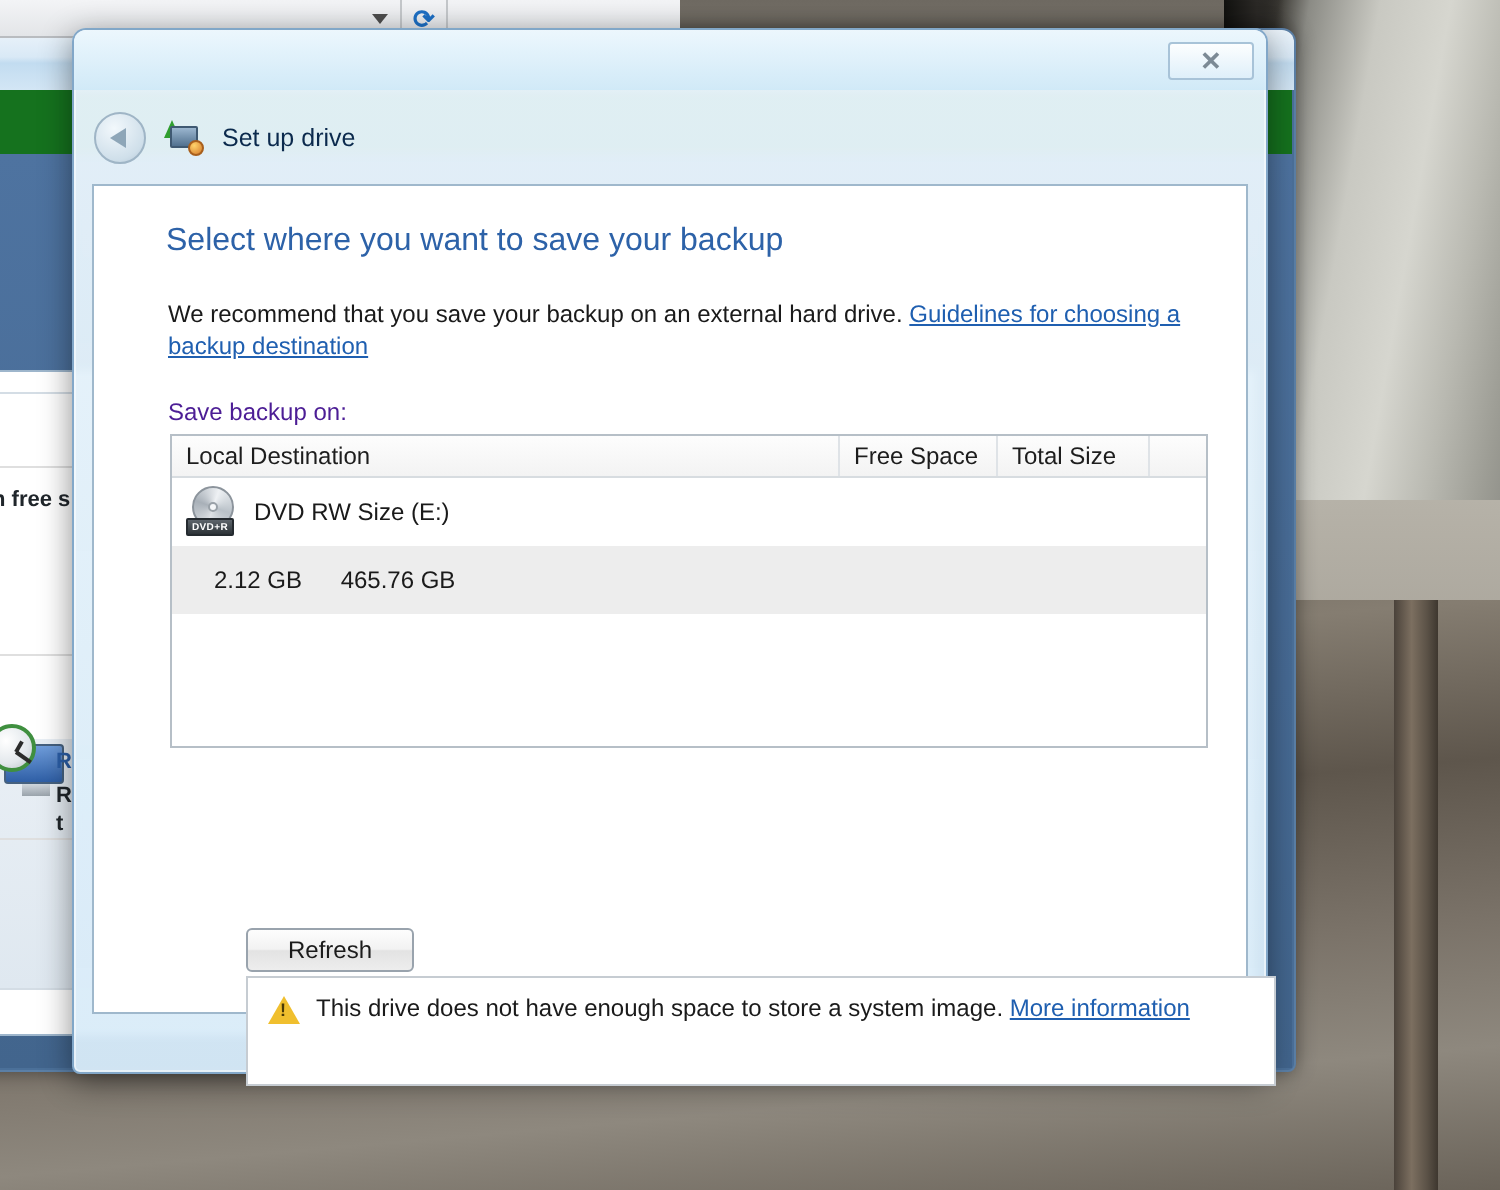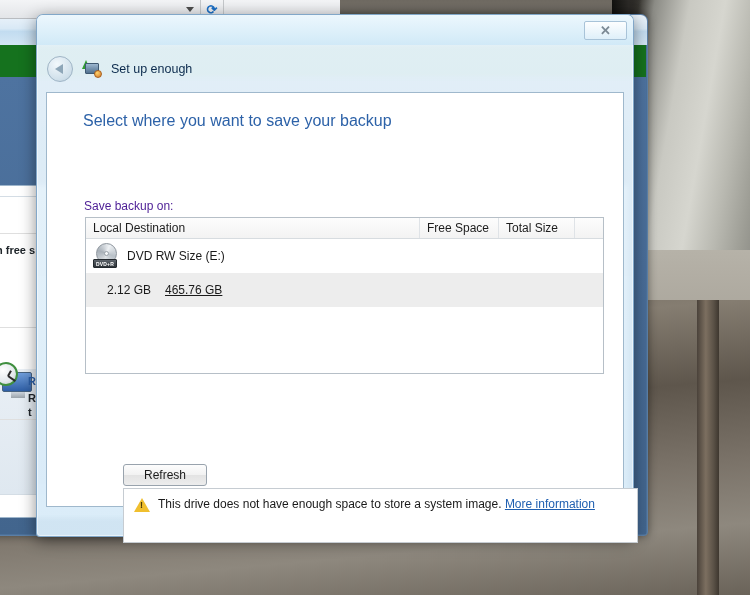--- a/index.html
+++ b/index.html
@@ -267,21 +267,21 @@
   .col-free { width: 79px; text-align: right; }
   .col-total { width: 76px; }
   .col-pad   { flex: 1; }
 
   .drive-row {
     display: flex; align-items: center; height: 34px; font-size: 12px; color: #1a1a1a;
   }
   .drive-row.selected { background: #ededed; }
   .drive-row .cell-dest { width: 334px; display:flex; align-items:center; gap:8px; padding-left: 7px;}
   .drive-row .cell-free { width: 79px; text-align: right; padding-right: 14px; }
-  .drive-row .cell-total { width: 76px; text-align: left; padding-right: 8px; text-decoration: underline; }
+  .drive-row .cell-total { width: 76px; text-align: center; padding-right: 8px; }
 
   .icon-dvd { position: relative; width: 26px; height: 26px; flex: 0 0 auto; }
   .icon-dvd .disc {
     position:absolute; left:3px; top:0px; width:21px; height:21px; border-radius:50%;
     background: conic-gradient(from 200deg,#d9dde1,#a8b0b8,#eef1f4,#b9c1c8,#dfe3e7);
     border:1px solid #8c949c;
   }
   .icon-dvd .hub {
     position:absolute; left:11px; top:8px; width:5px;height:5px;border-radius:50%;
     background:#f5f7f9; border:1px solid #99a1a8;
@@ -405,27 +405,31 @@
 
   <div id="dialog-header">
     <div id="back-button">
       <span class="arrow"></span>
     </div>
     <div id="wiz-icon">
       <span class="grn"></span>
         <span class="pc"></span>
         <span class="dot"></span>
     </div>
-    <div id="wiz-title">Set up enough</div>
+    <div id="wiz-title">Set up drive</div>
   </div>
 
   <div id="dialog-content">
 
     <div id="page-title">Select where you want to save your backup</div>
 
+    <div id="recommend-text">
+      <span>We recommend that you save your backup on an external hard drive.</span>
+      <a href="#">Guidelines for choosing a backup destination</a>
+    </div>
 
     <div id="save-label">Save backup on:</div>
 
     <div id="drive-list">
       <div id="list-header">
         <div class="hcell col-dest">Local Destination</div>
         <div class="hcell col-free">Free Space</div>
         <div class="hcell col-total">Total Size</div>
         <div class="hcell col-pad"></div>
       </div>

